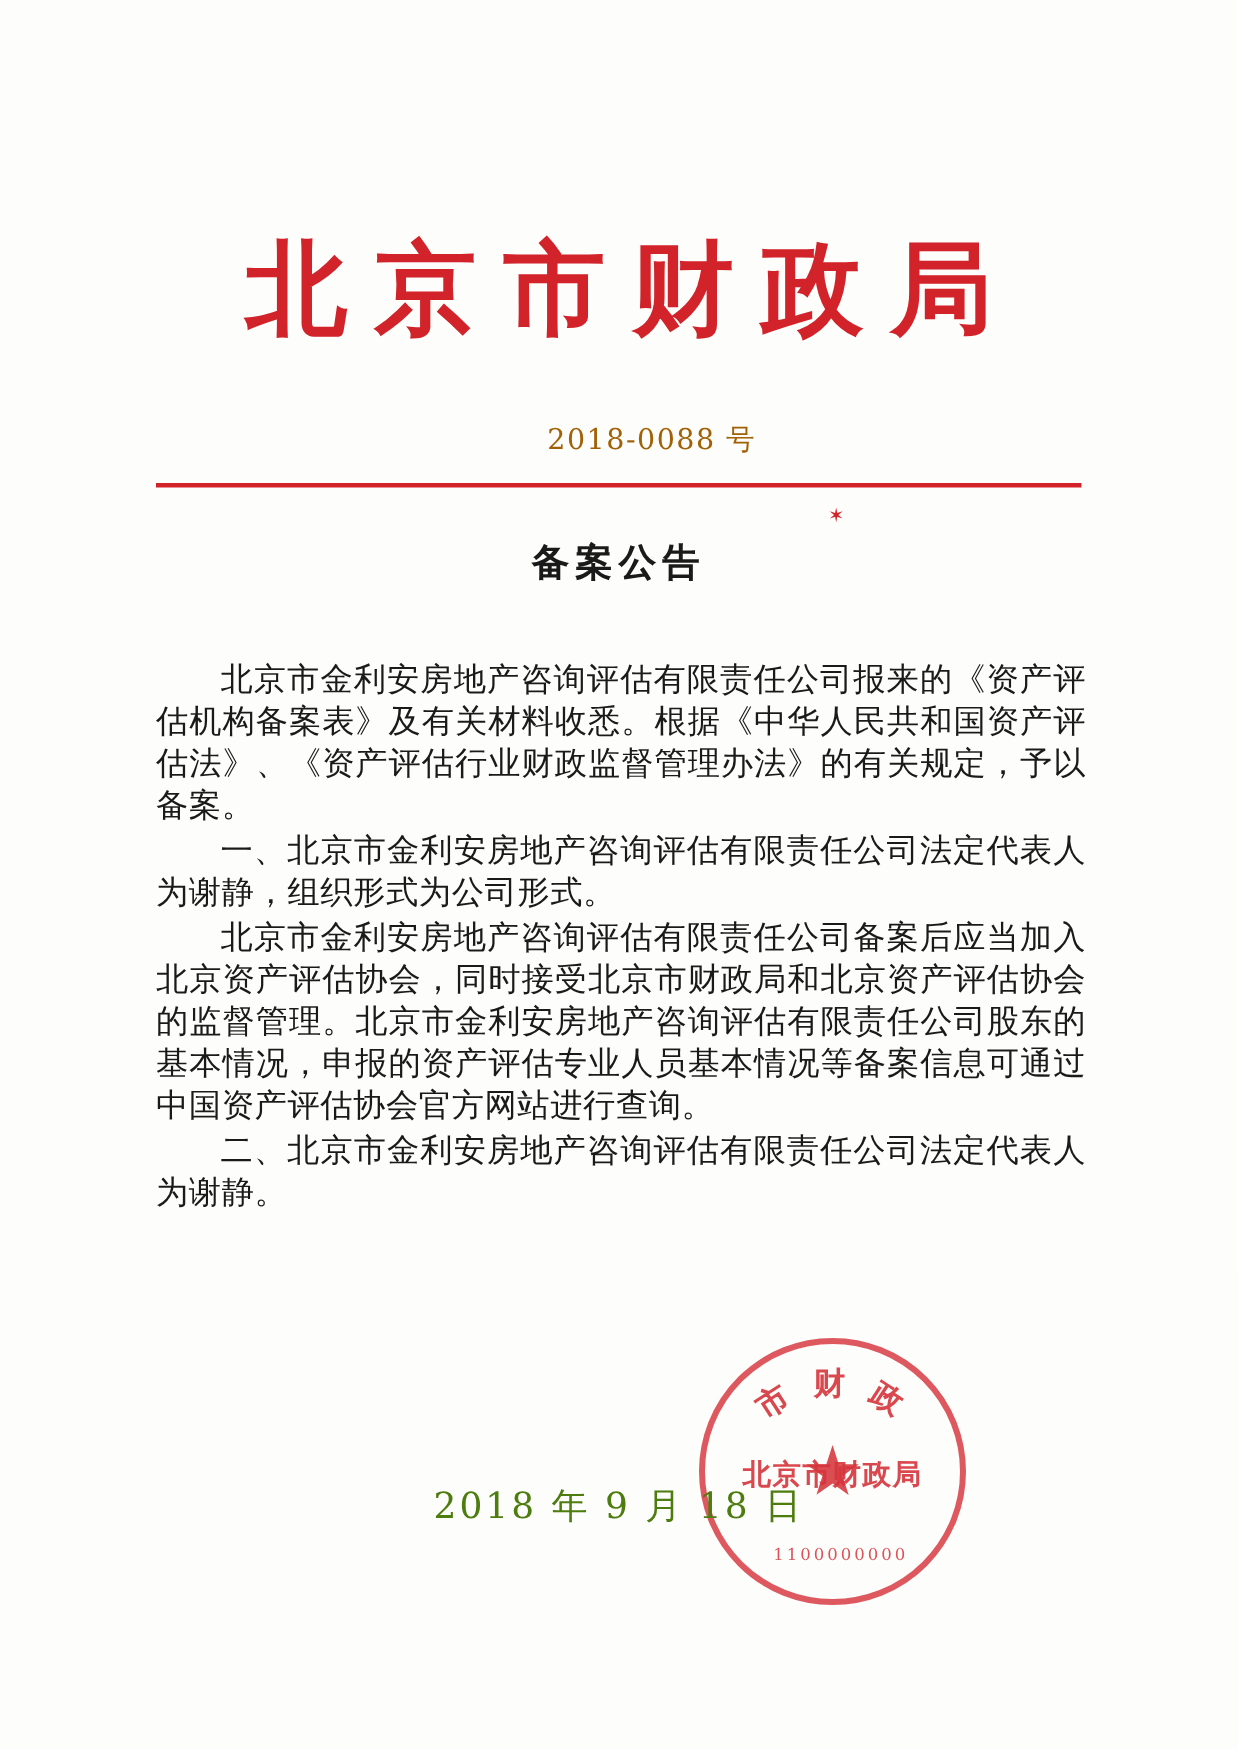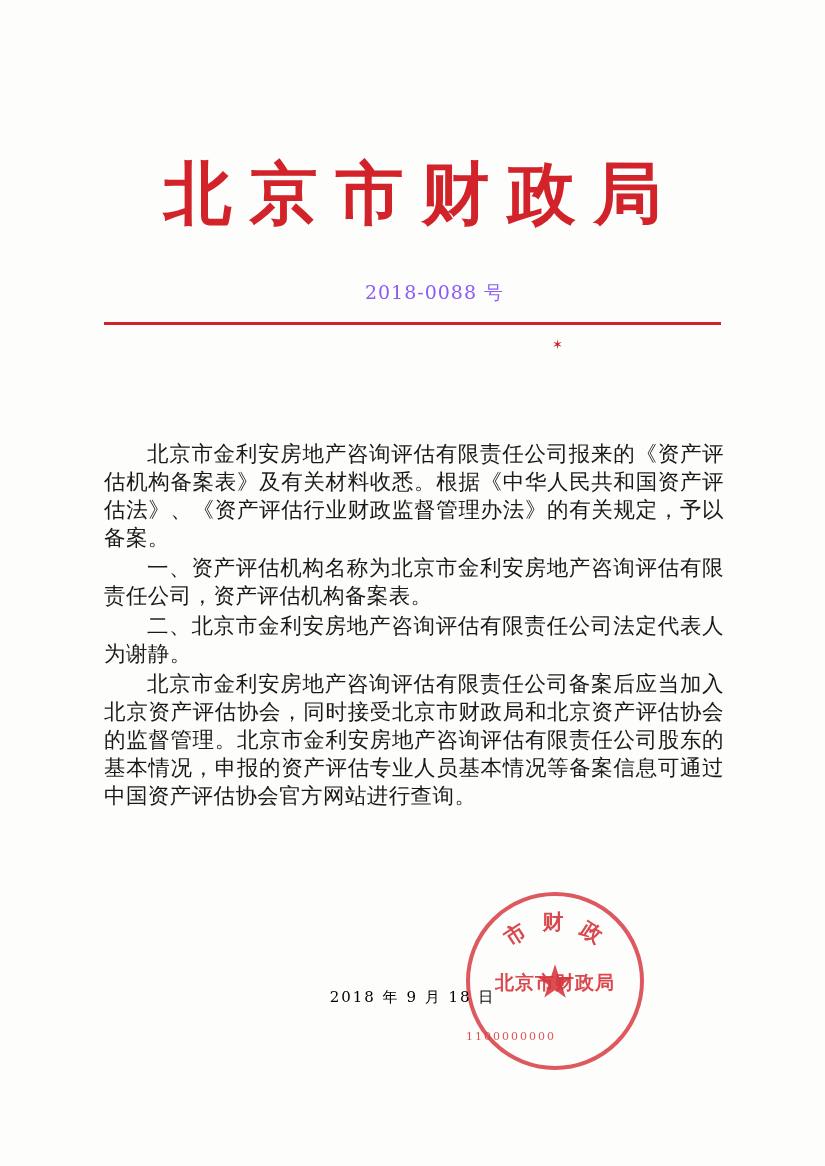--- a/index.html
+++ b/index.html
@@ -41,21 +41,21 @@
     line-height: 1.05;
     white-space: nowrap;
   }
 
   .doc-number {
     position: absolute;
     top: 280px;
     left: 0;
     right: 0;
     text-align: center;
-    color: #8b5cf6;
+    color: #a16207;
     font-size: 19px;
     letter-spacing: 1px;
     margin-left: 44px;
   }
 
   .red-rule {
     position: absolute;
     top: 322px;
     left: 104px;
     width: 617px;
@@ -103,23 +103,23 @@
 
   
   .sign-block {
     position: absolute;
     top: 988px;
     left: 0;
     width: 100%;
     text-align: center;
   }
   .sign-date {
-    font-size: 15px;
+    font-size: 24px;
     letter-spacing: 2px;
-    color: #000000;
+    color: #4d7c0f;
   }
 
   
   .seal {
     position: absolute;
     top: 892px;
     left: 466px;
     width: 178px;
     height: 178px;
     pointer-events: none;
@@ -163,50 +163,51 @@
     top: 78px;
     text-align: center;
     color: #d6353c;
     font-size: 19px;
     font-weight: bold;
     letter-spacing: 1px;
     opacity: 0.9;
   }
   .seal-code {
     position: absolute;
-    left: 0;
+    left: 11px;
     right: 0;
     top: 138px;
-    text-align: left;
+    text-align: center;
     color: #d6353c;
     font-size: 11px;
     letter-spacing: 2px;
     opacity: 0.85;
   }
 </style>
 </head>
 <body>
 
 <div class="page">
 
   <div class="doc-header">
     <div class="org-title">北京市财政局</div>
   </div>
 
   <div class="doc-number">2018-0088 号</div>
 
   <div class="red-rule"></div>
   <div class="red-star">✶</div>
 
+  <div class="doc-title">备案公告</div>
 
   <div class="body-text">
     <p>北京市金利安房地产咨询评估有限责任公司报来的《资产评估机构备案表》及有关材料收悉。根据《中华人民共和国资产评估法》、《资产评估行业财政监督管理办法》的有关规定，予以备案。</p>
-    <p>一、资产评估机构名称为北京市金利安房地产咨询评估有限责任公司，资产评估机构备案表。</p>
+    <p>一、北京市金利安房地产咨询评估有限责任公司法定代表人为谢静，组织形式为公司形式。</p>
+    <p>北京市金利安房地产咨询评估有限责任公司备案后应当加入北京资产评估协会，同时接受北京市财政局和北京资产评估协会的监督管理。北京市金利安房地产咨询评估有限责任公司股东的基本情况，申报的资产评估专业人员基本情况等备案信息可通过中国资产评估协会官方网站进行查询。</p>
     <p>二、北京市金利安房地产咨询评估有限责任公司法定代表人为谢静。</p>
-    <p>北京市金利安房地产咨询评估有限责任公司备案后应当加入北京资产评估协会，同时接受北京市财政局和北京资产评估协会的监督管理。北京市金利安房地产咨询评估有限责任公司股东的基本情况，申报的资产评估专业人员基本情况等备案信息可通过中国资产评估协会官方网站进行查询。</p>
   </div>
 
   <div class="seal">
     <div class="seal-ring"></div>
     <svg class="seal-arc-top" viewBox="0 0 178 178">
       <defs>
         <path id="arcTop" d="M 26 100 A 63 63 0 0 1 152 100" fill="none"></path>
       </defs>
       <text text-anchor="middle">
         <textPath href="#arcTop" startOffset="50%">市  财  政</textPath>

